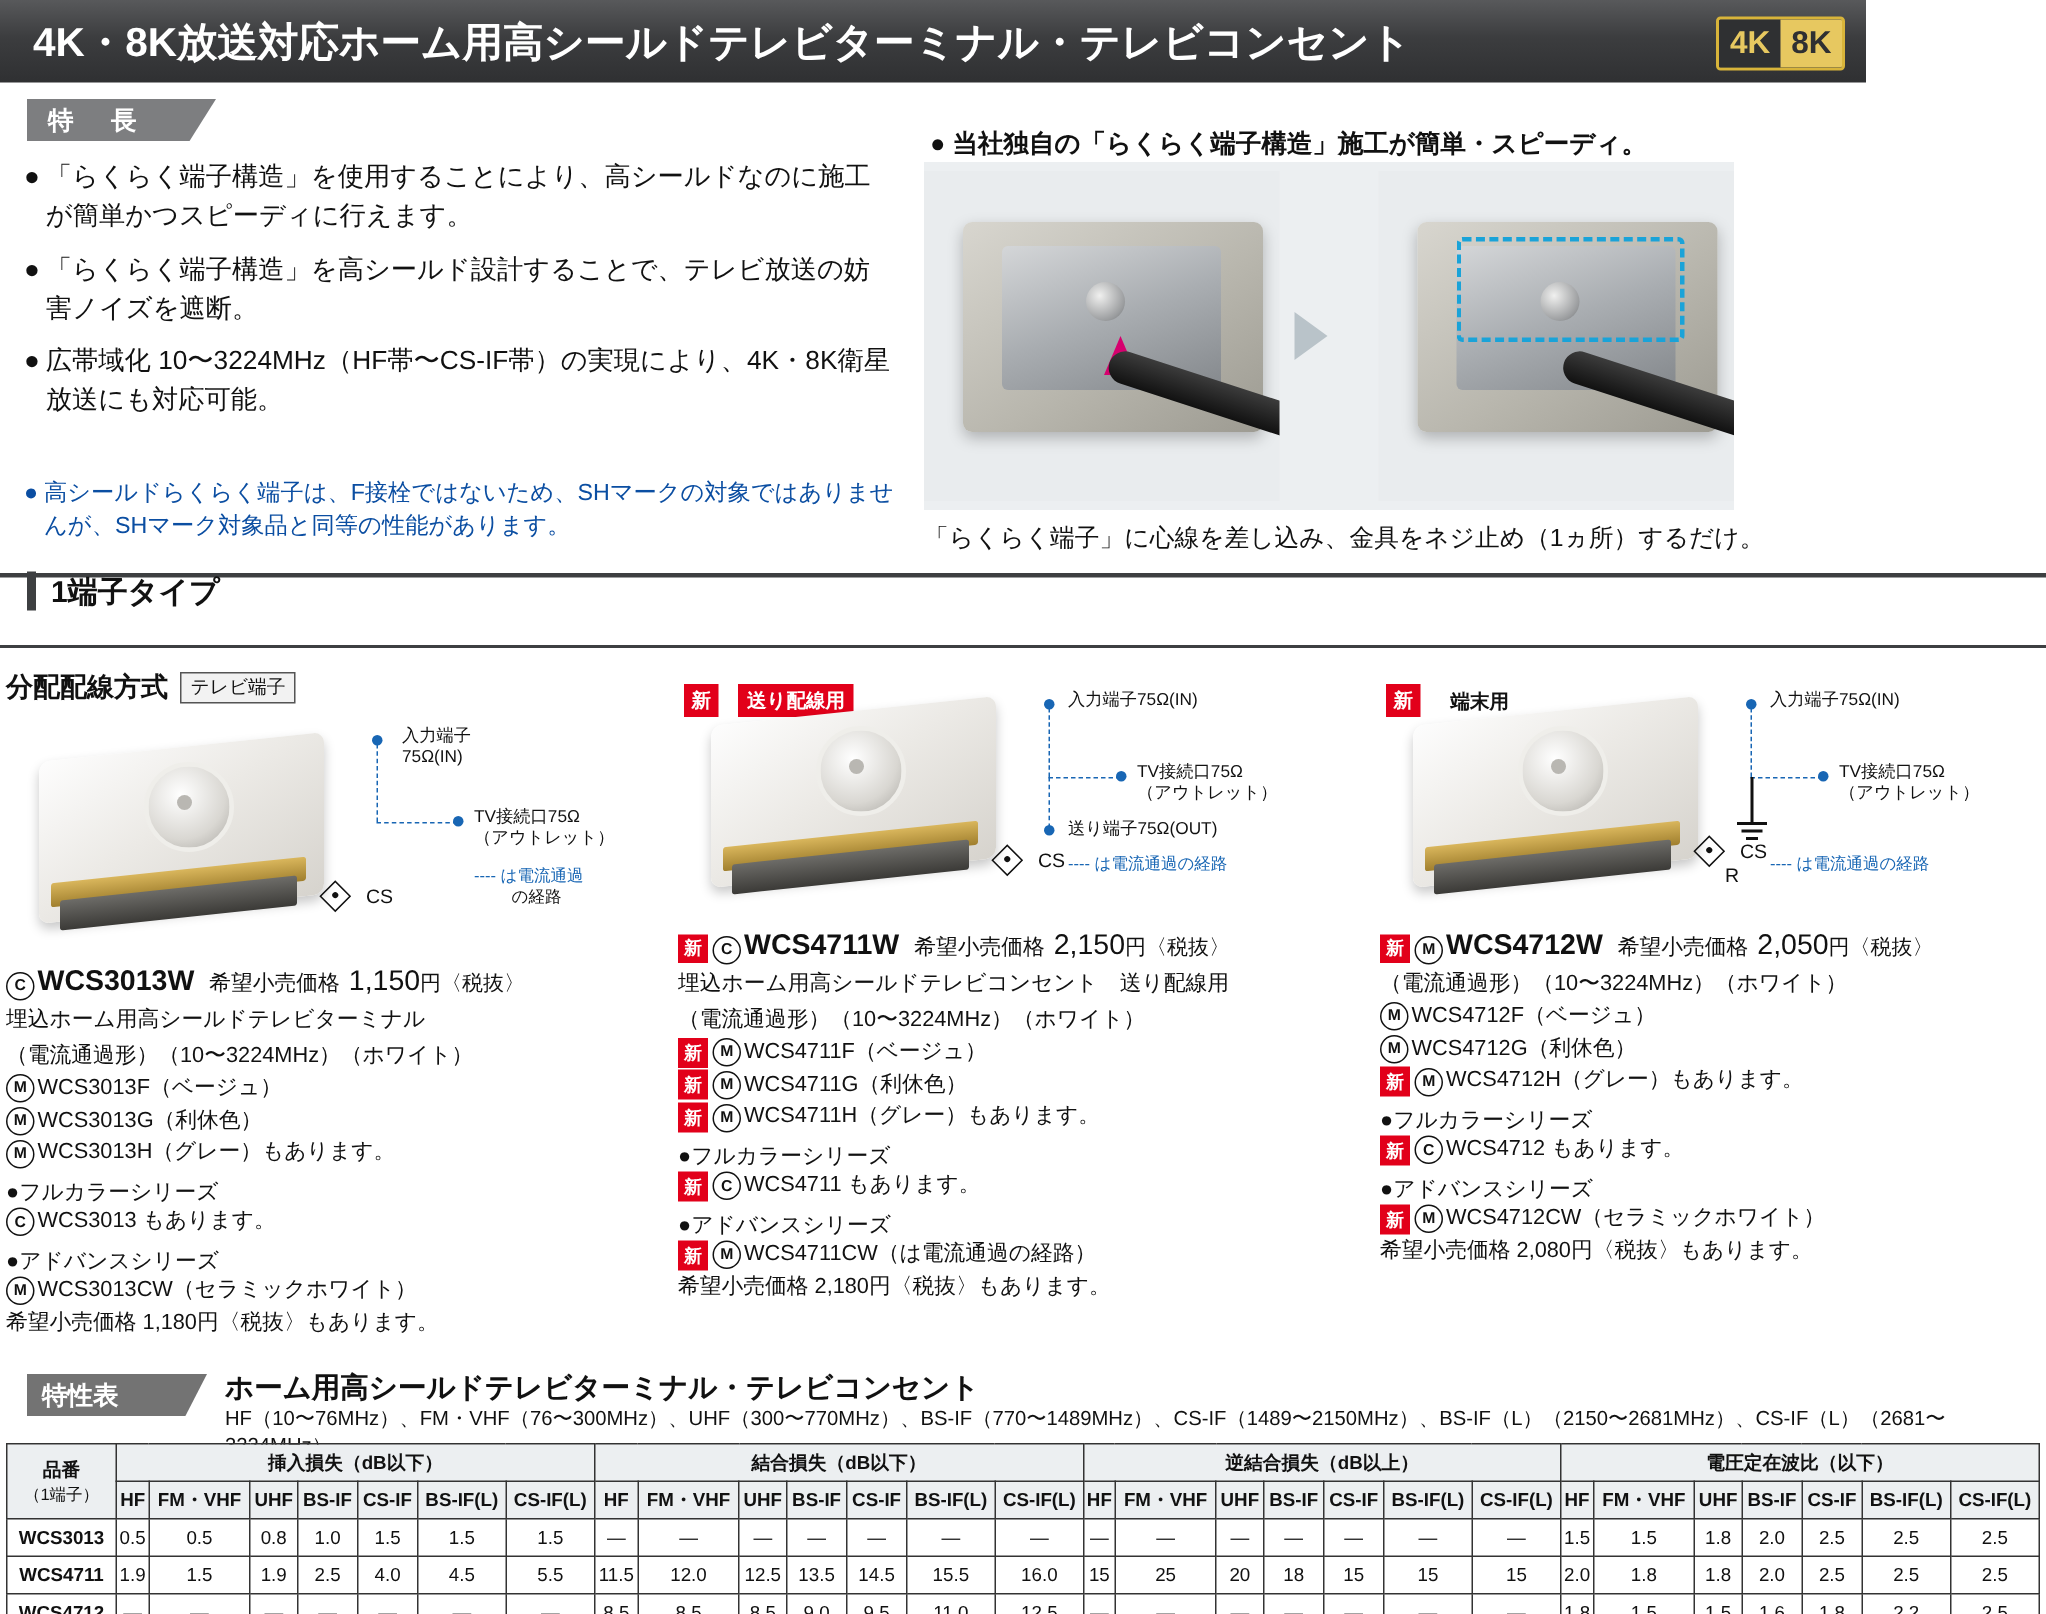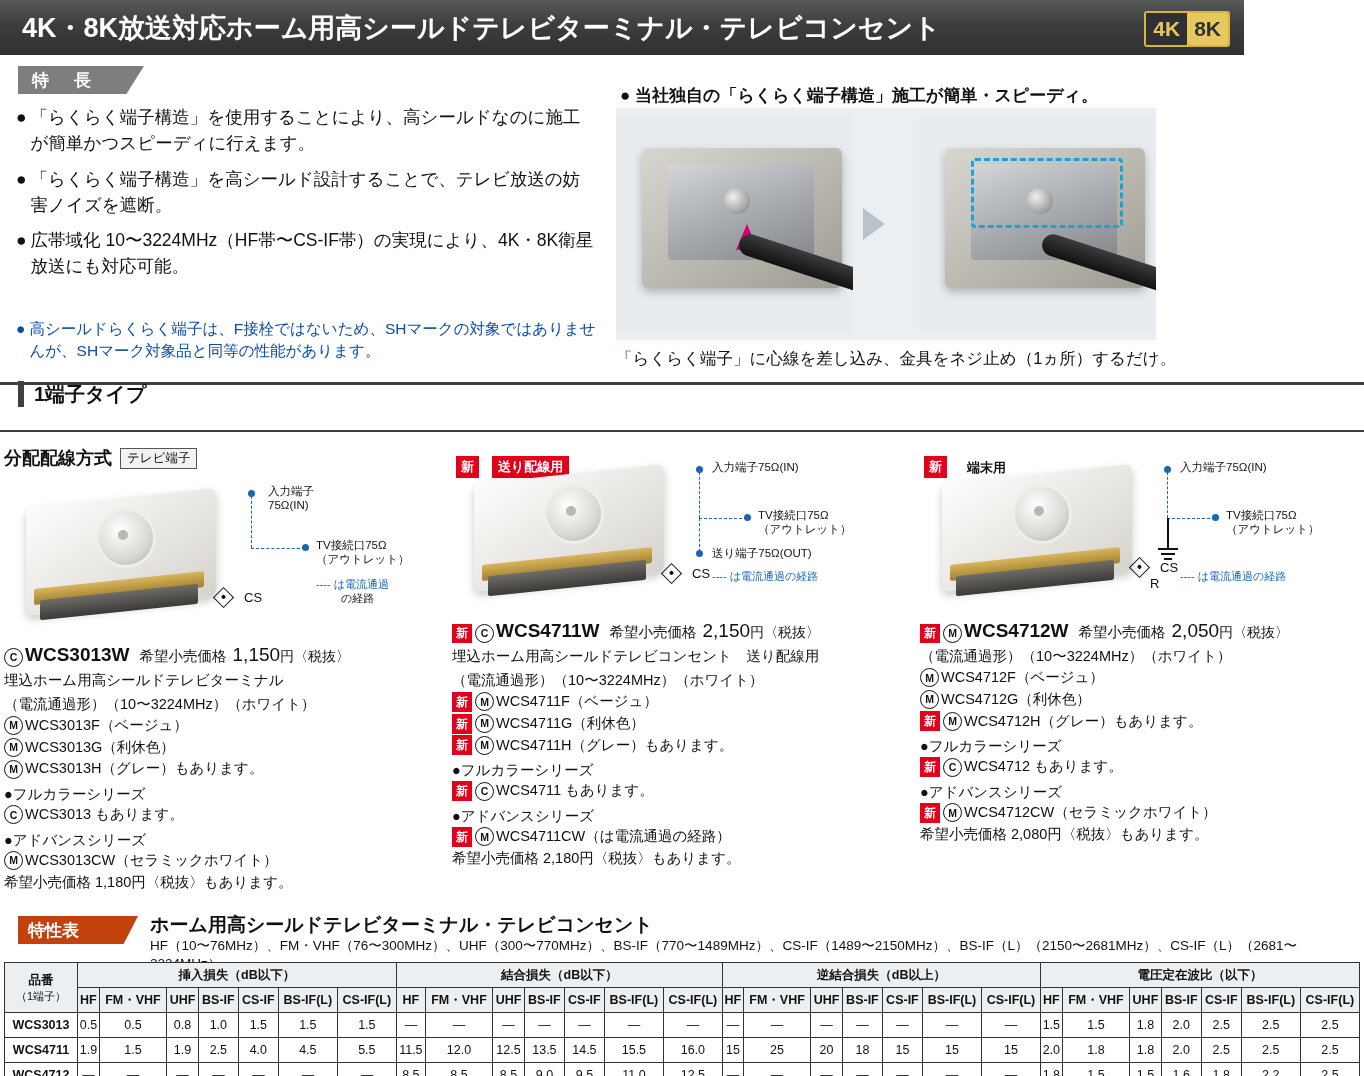--- a/index.html
+++ b/index.html
@@ -185,21 +185,21 @@
   .newsm{background:#e2001a;color:#fff;font-size:12px;font-weight:bold;padding:1px 4px;margin-right:3px;}
   .price-lbl{font-size:14.5px;font-weight:normal;margin-left:10px;}
   .price{font-size:19px;font-weight:normal;margin-left:6px;}
   .price-unit{font-size:14px;font-weight:normal;}
   .desc{font-size:14.5px;line-height:1.45;margin-top:3px;}
   .variant{font-size:14.5px;line-height:1.5;display:flex;align-items:center;}
   .series-h{font-size:14.5px;margin-top:5px;}
 
   
   .spec-ribbon{
-    position:absolute;left:18px;top:916px;width:120px;height:28px;background:#c2410c;
+    position:absolute;left:18px;top:916px;width:120px;height:28px;background:#737373;
     color:#fff;font-weight:bold;font-size:17px;display:flex;align-items:center;
     padding-left:10px;box-sizing:border-box;clip-path:polygon(0 0,100% 0,88% 100%,0 100%);
   }
   .spec-title{position:absolute;left:150px;top:912px;font-size:19px;font-weight:bold;}
   .spec-sub{position:absolute;left:150px;top:937px;font-size:13.5px;}
   table.spec{
     position:absolute;left:4px;top:962px;width:1356px;border-collapse:collapse;
     font-size:12.5px;
   }
   table.spec th,table.spec td{

